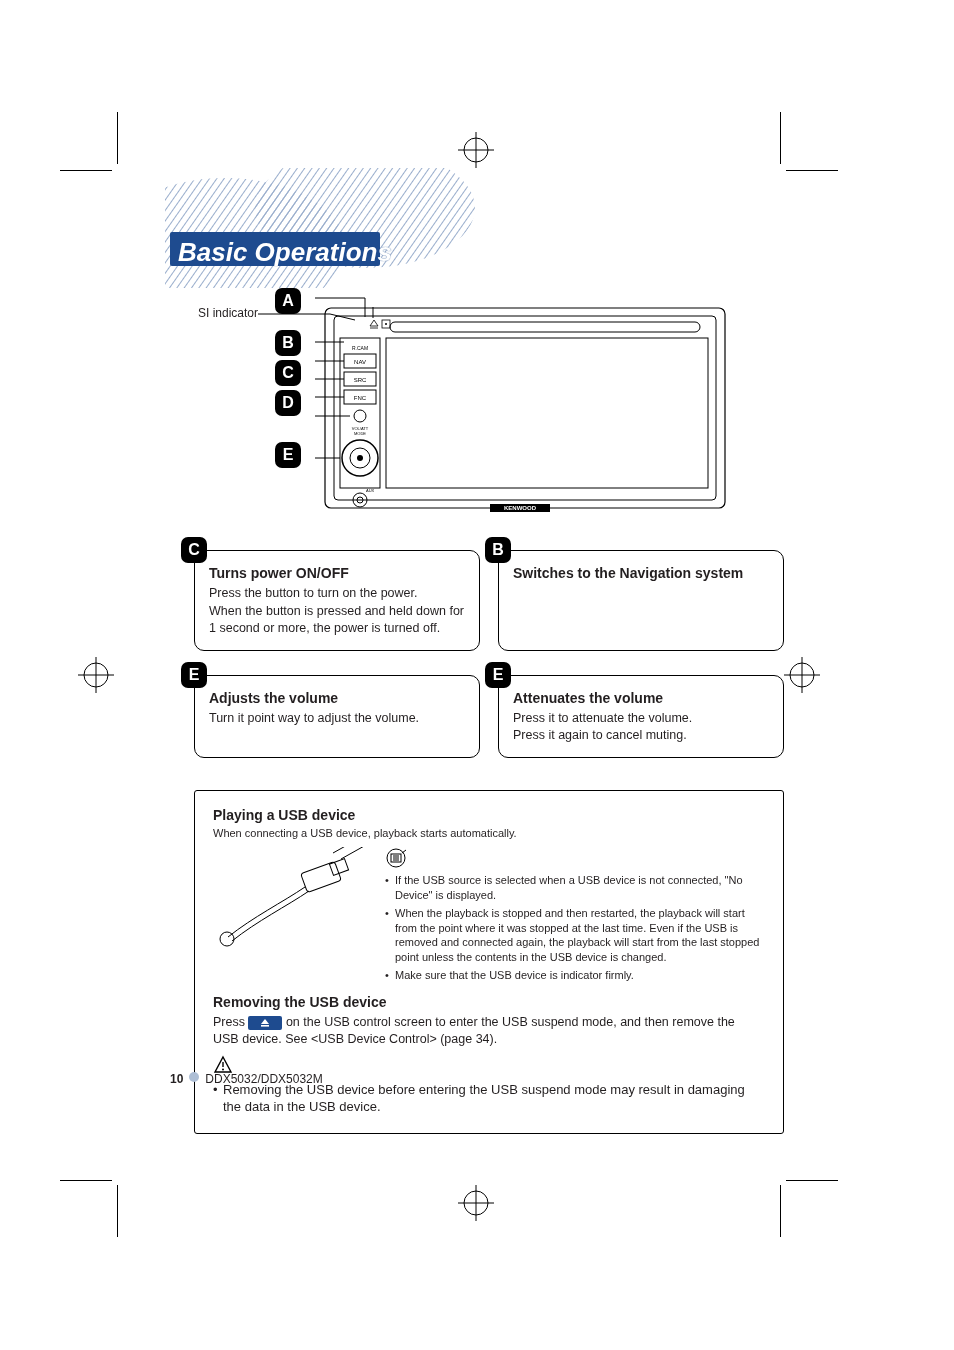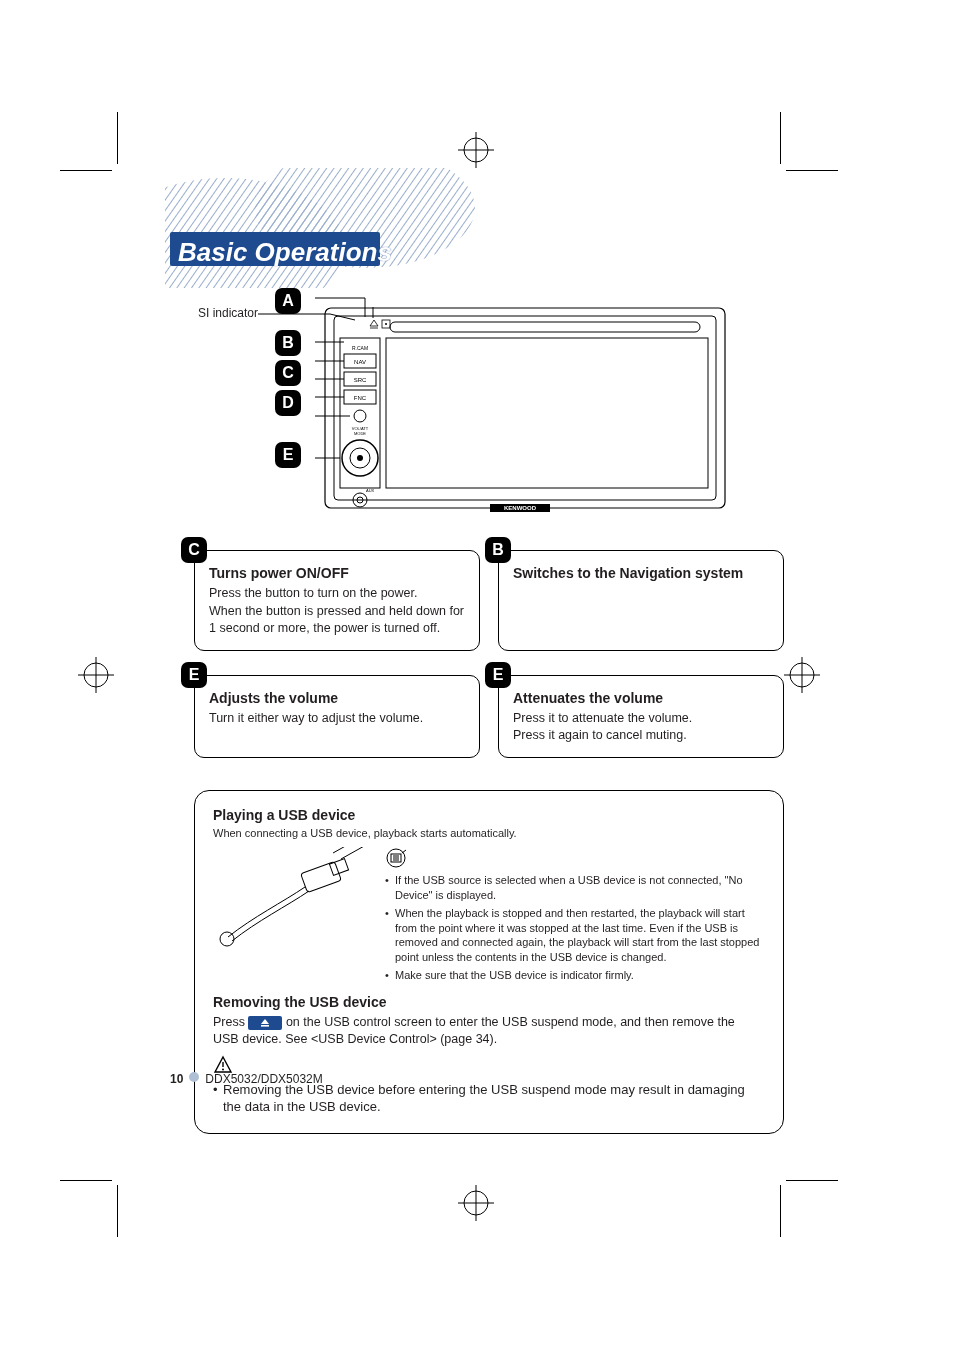--- a/index.html
+++ b/index.html
@@ -30,21 +30,21 @@
   .callouts .row { display:flex; align-items:center; height:34px; }
 
   
   .boxes { position:absolute; top:550px; left:194px; width:590px; }
   .row2 { display:flex; gap:18px; margin-bottom:24px; }
   .infobox { position:relative; flex:1; border:1px solid #000; border-radius:10px; padding:14px 14px 12px 14px; }
   .infobox h3 { font-size:14px; font-weight:700; margin-bottom:4px; }
   .infobox p  { font-size:12.5px; line-height:1.4; }
 
   
-  .usb-box { position:absolute; top:790px; left:194px; width:590px; border:1px solid #000; border-radius:15px; padding:16px 20px 14px 18px; }
+  .usb-box { position:absolute; top:790px; left:194px; width:590px; border:1px solid #000; border-radius:3px; padding:16px 20px 14px 18px; }
   .usb-box h3 { font-size:14px; font-weight:700; margin-bottom:4px; }
   .usb-box .lead { font-size:11px; margin-bottom:8px; }
   .usb-row { display:flex; gap:12px; }
   .usb-art { width:160px; height:100px; }
   .note-list { font-size:11px; line-height:1.35; color:#231f20; }
   .note-list li { margin-bottom:3px; list-style: none; position:relative; padding-left:10px; }
   .note-list li::before { content:"•"; position:absolute; left:0; top:0; }
   .note-icon { width:22px; height:22px; margin-bottom:2px; display:inline-block; }
   .warn-icon { width:20px; height:20px; display:inline-block; vertical-align:-4px; }
   .eject-chip { display:inline-flex; align-items:center; justify-content:center; width:34px; height:14px; background:#1e4b8f; border-radius:2px; vertical-align:-2px; }
@@ -200,21 +200,21 @@
       </div>
       <div class="infobox">
         <span class="letter-badge on-box">B</span>
         <h3>Switches to the Navigation system</h3>
       </div>
     </div>
     <div class="row2">
       <div class="infobox">
         <span class="letter-badge on-box">E</span>
         <h3>Adjusts the volume</h3>
-        <p>Turn it either way to adjust the volume.</p>
+        <p>Turn it point way to adjust the volume.</p>
       </div>
       <div class="infobox">
         <span class="letter-badge on-box">E</span>
         <h3>Attenuates the volume</h3>
         <p>Press it to attenuate the volume.</p>
         <p>Press it again to cancel muting.</p>
       </div>
     </div>
   </div>
 

